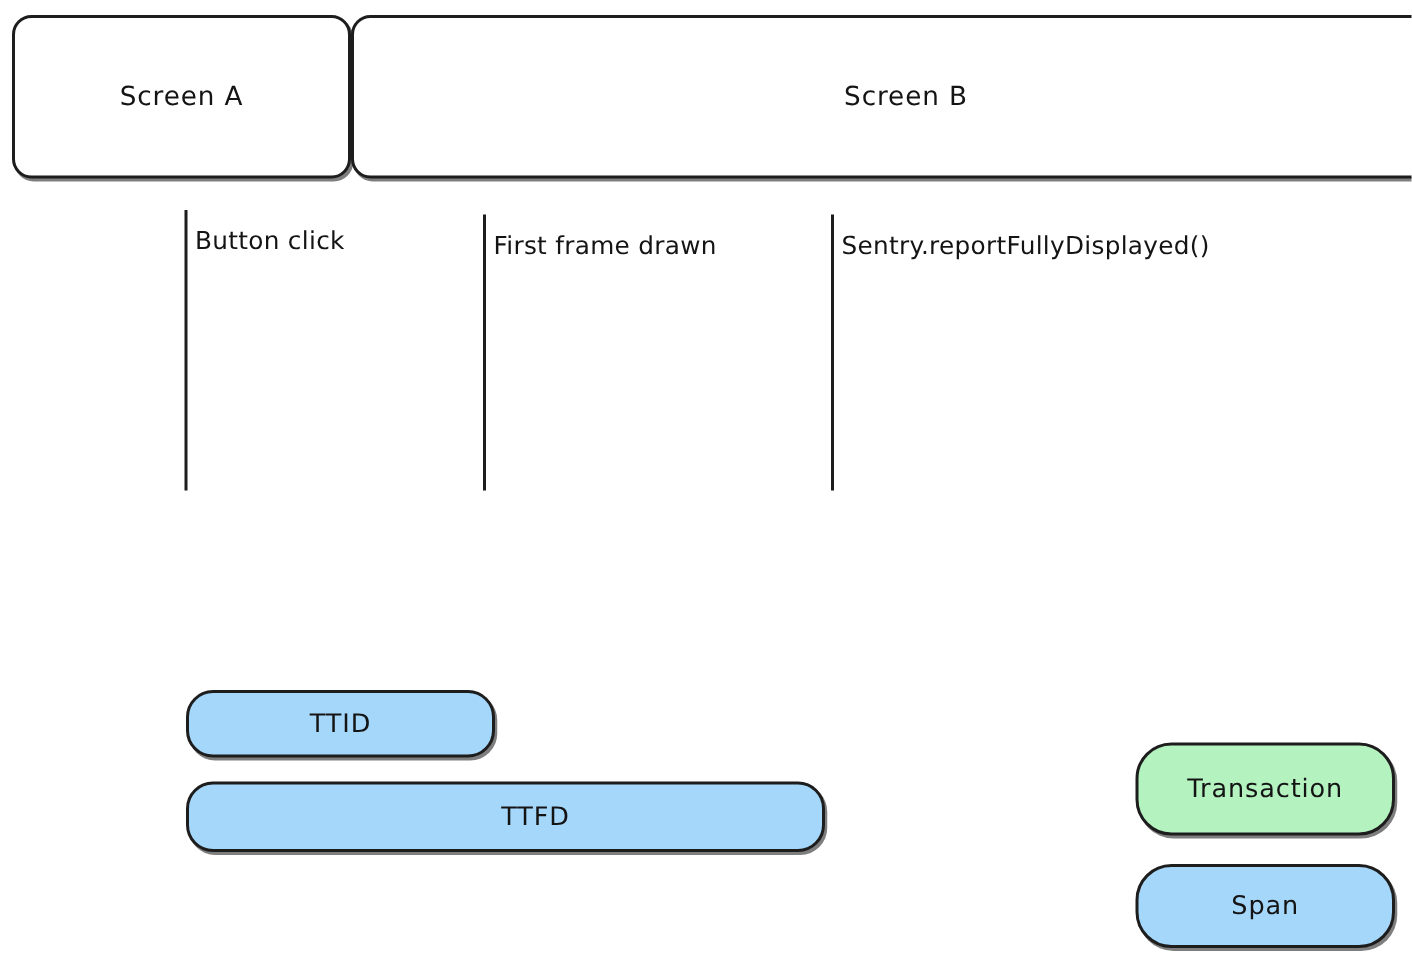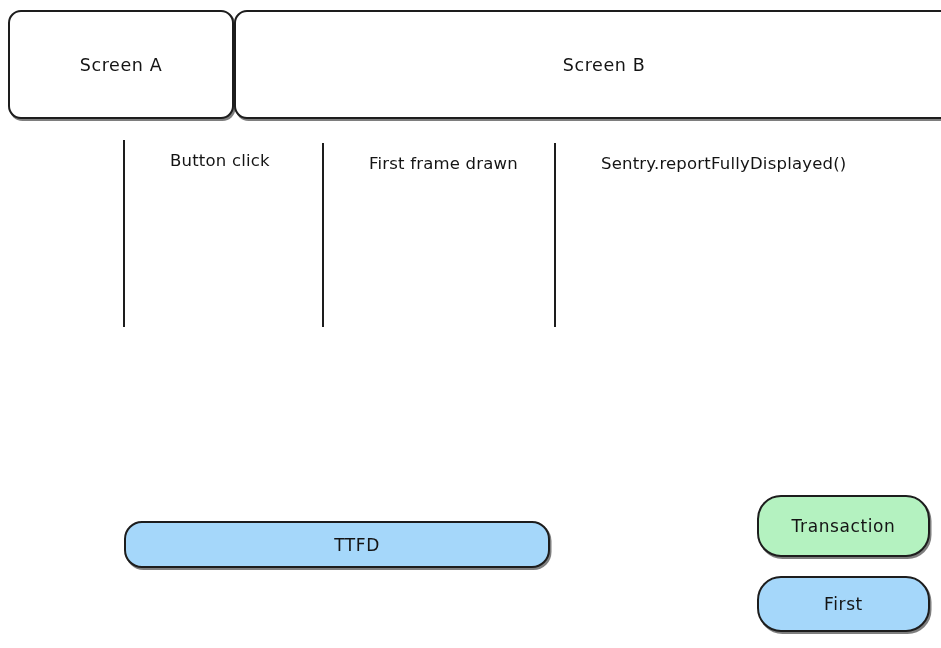--- a/index.html
+++ b/index.html
@@ -65,21 +65,20 @@
   }
 
   .tick-label {
     position: absolute;
     font-family: "DejaVu Sans", sans-serif;
     font-size: 16.5px;
     letter-spacing: 0.2px;
     color: #141414;
     white-space: nowrap;
     line-height: 1;
-    margin-left: 40px;
   }
 </style>
 </head>
 <body>
 
 <div id="canvas">
 
   <div class="box screen" id="screen-a" style="left: 8px; top: 10px; width: 226px; height: 109px;">
     <span>Screen A</span>
   </div>
@@ -89,24 +88,27 @@
 
   <div class="tick" id="tick-0" style="left: 123px; top: 140px; height: 187px;"></div>
   <div class="tick-label" id="tick-label-0" style="left: 130px; top: 153px;">Button click</div>
 
   <div class="tick" id="tick-1" style="left: 322px; top: 143px; height: 184px;"></div>
   <div class="tick-label" id="tick-label-1" style="left: 329px; top: 156px;">First frame drawn</div>
 
   <div class="tick" id="tick-2" style="left: 554px; top: 143px; height: 184px;"></div>
   <div class="tick-label" id="tick-label-2" style="left: 561px; top: 156px;">Sentry.reportFullyDisplayed()</div>
 
+  <div class="box bar" id="bar-1" style="left: 124px; top: 460px; width: 206px; height: 45px; background: rgb(165, 215, 250);">
+    <span>TTID</span>
+  </div>
   <div class="box bar" id="bar-2" style="left: 124px; top: 521px; width: 426px; height: 47px; background: rgb(165, 215, 250); padding-left: 40px;">
     <span>TTFD</span>
   </div>
 
   <div class="box legend-swatch" id="legend-0" style="left: 757px; top: 495px; width: 173px; height: 62px; background: rgb(180, 242, 192);">
     <span>Transaction</span>
   </div>
   <div class="box legend-swatch" id="legend-1" style="left: 757px; top: 576px; width: 173px; height: 56px; background: rgb(165, 215, 250);">
-    <span>First</span>
+    <span>Span</span>
   </div>
 
 </div>
 
 </body></html>

